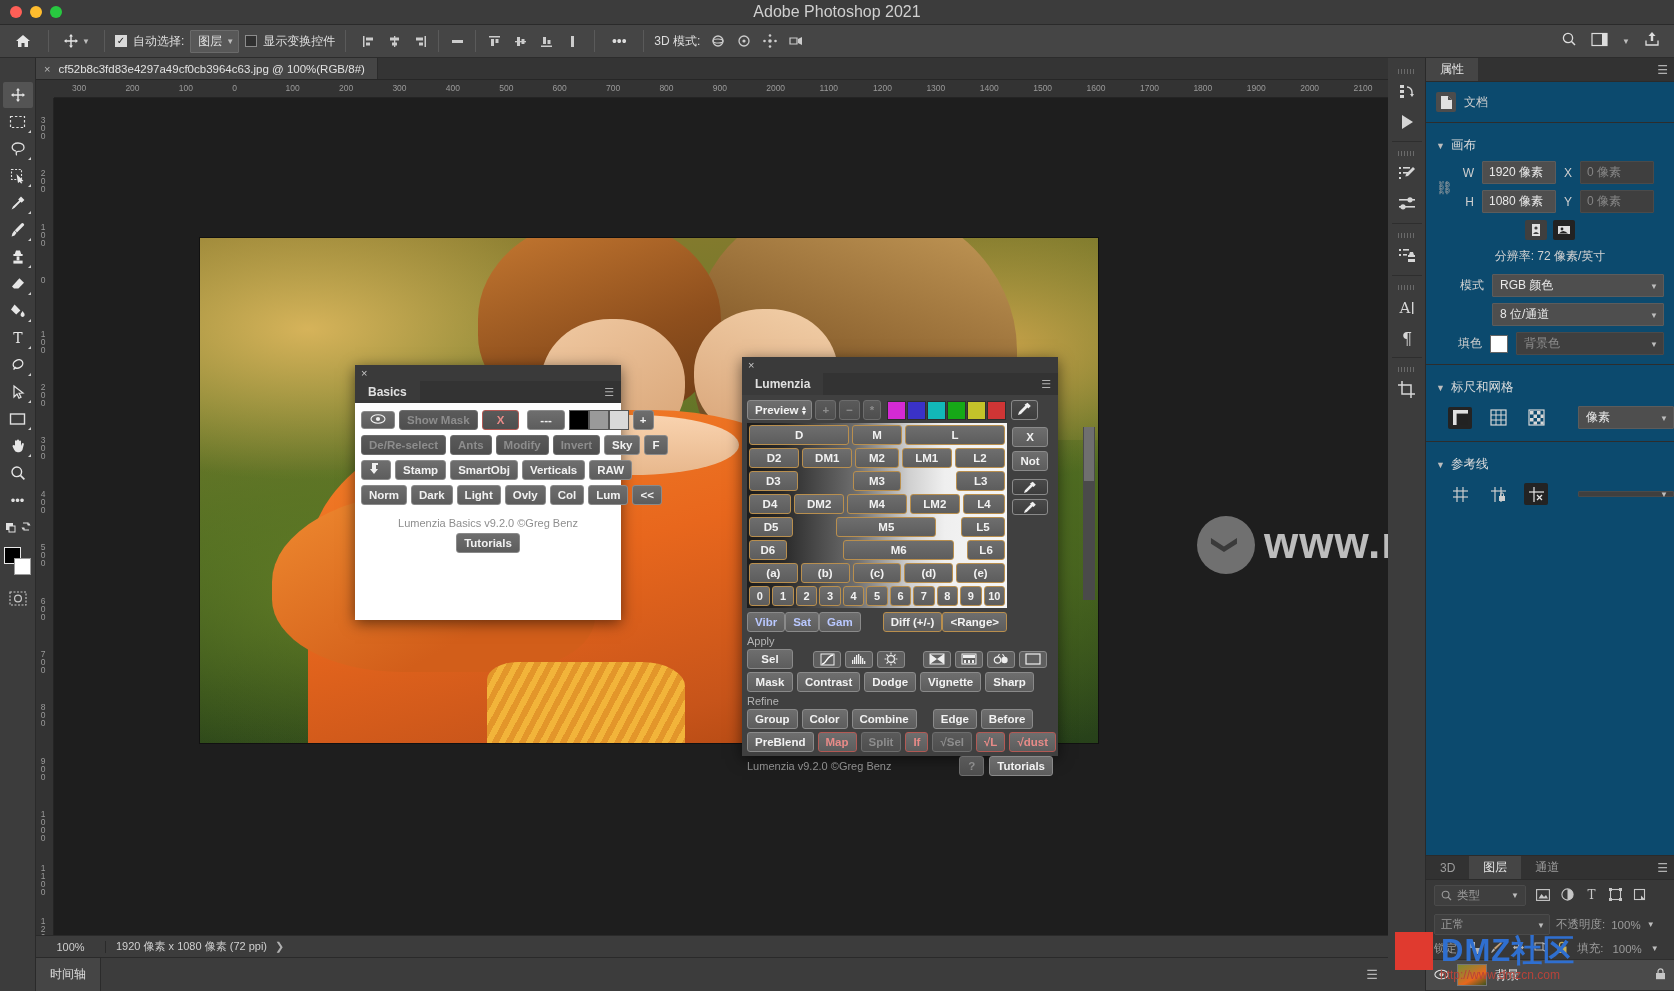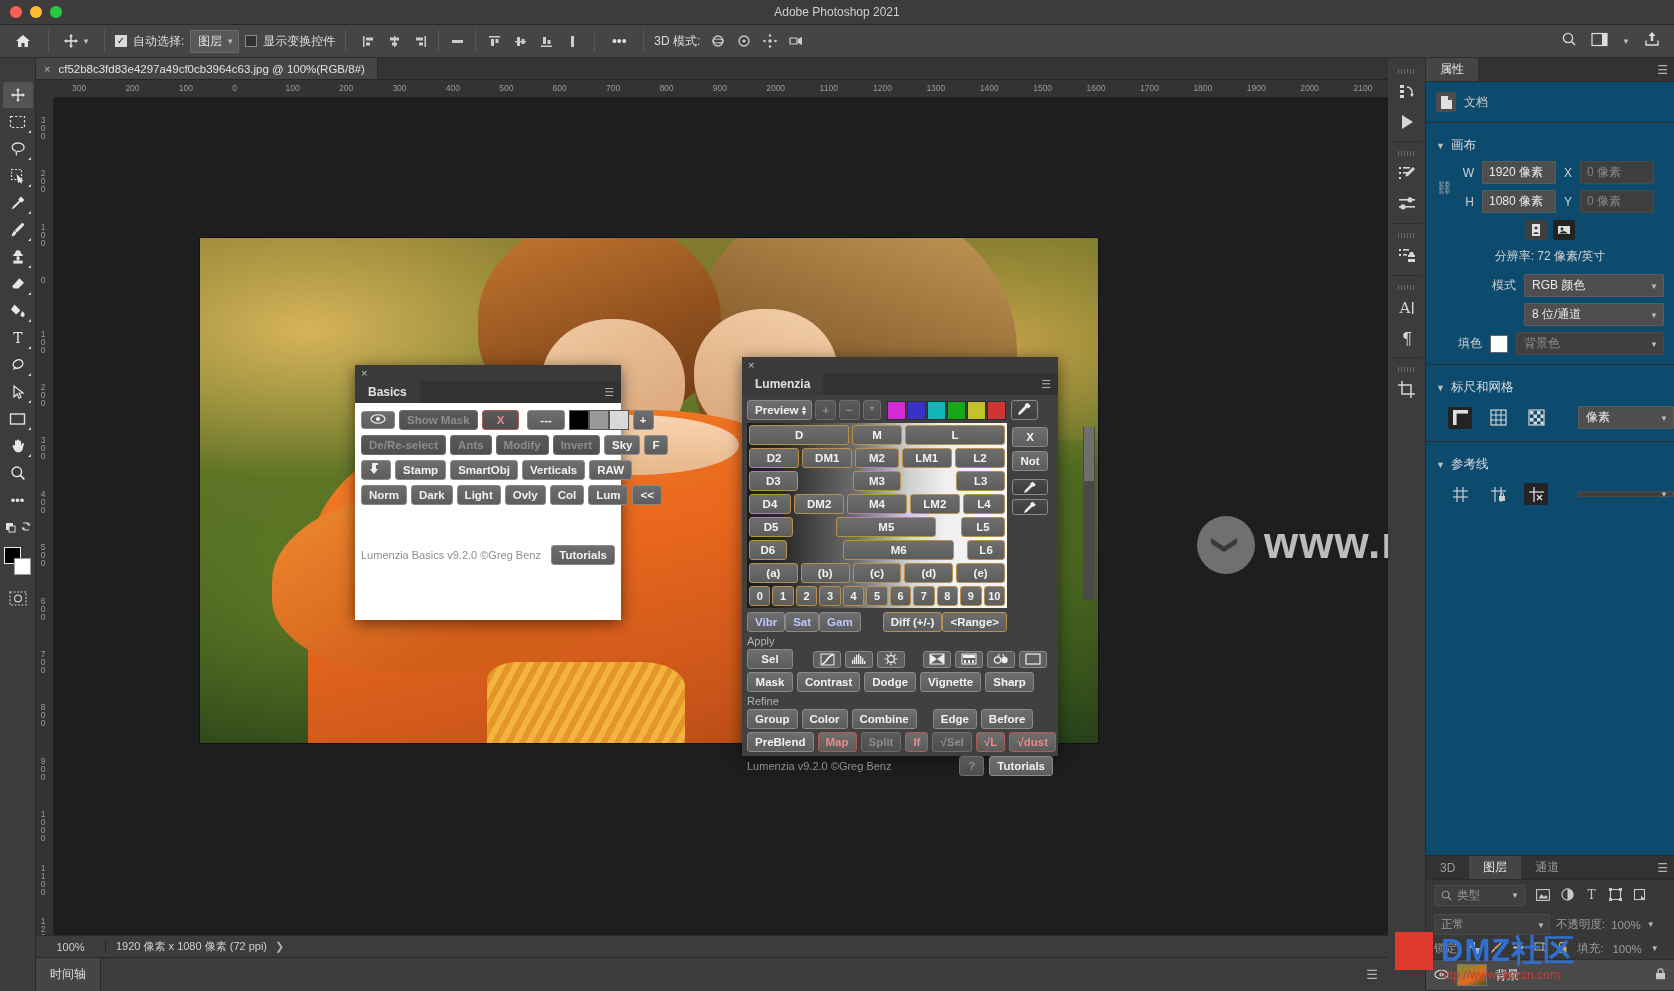--- a/index.html
+++ b/index.html
@@ -18,21 +18,21 @@
     background: #3c3c3c; border-bottom: 1px solid #2a2a2a;
     display: flex; align-items: center;
   }
   .traffic { display: flex; gap: 8px; margin-left: 10px; }
   .dot { width: 12px; height: 12px; border-radius: 50%; }
   .dot.r { background: #ff5f57; }
   .dot.y { background: #ffbd2e; }
   .dot.g { background: #28c840; }
   .title-text {
     position: absolute; left: 0; right: 0; text-align: center;
-    font-size: 12px; color: #d0d0d0; pointer-events: none;
+    font-size: 16px; color: #d0d0d0; pointer-events: none;
   }
 
   
   .optionsbar {
     position: absolute; left: 0; top: 25px; width: 1674px; height: 33px;
     background: #454545; border-bottom: 1px solid #2c2c2c;
     display: flex; align-items: center; padding: 0 8px; gap: 6px;
   }
   .ob-home { width: 30px; height: 24px; display:flex; align-items:center; justify-content:center; }
   .vdiv { width: 1px; height: 22px; background: #5a5a5a; margin: 0 4px; }
@@ -242,21 +242,21 @@
   .lbl { color:#cfcfcf; font-size:12px; }
   .linkchain { width: 14px; color:#a8a8a8; font-size: 13px; text-align:center; }
   .orient { display:flex; gap:6px; justify-content:center; padding: 4px 0; }
   .obtn { width: 22px; height: 20px; border-radius:2px; background:#3f3f3f;
           display:flex; align-items:center; justify-content:center; }
   .obtn.sel { background:#222; }
   .center-txt { text-align:center; padding: 4px 0 6px; color:#d2d2d2; font-size:12px; }
   .selrow { display:flex; align-items:center; gap:8px; padding: 3px 10px 3px 0; justify-content:flex-end; }
   .select {
     background:#4e4e4e; border:1px solid #5c5c5c; color:#e8e8e8; font-size:12px;
-    padding: 2px 18px 2px 7px; position:relative; border-radius:1px; width: 140px;
+    padding: 2px 18px 2px 7px; position:relative; border-radius:1px; width: 172px;
   }
   .select .chev { position:absolute; right:5px; top:50%; transform:translateY(-50%); }
   .swatch-sm { width:18px; height:18px; background:#fff; border:1px solid #666; }
   .rule-icons { display:flex; gap:14px; align-items:center; padding: 6px 0 6px 22px; }
   .ribtn { width: 24px; height: 22px; display:flex; align-items:center; justify-content:center;
            border-radius:2px; }
   .ribtn.sel { background:#232323; }
   .divider { height:1px; background:#2d2d2d; margin: 6px 0; }
 
   
@@ -1125,21 +1125,21 @@
       </div>
       <div class="row">
         <span class="lbtn">Norm</span>
         <span class="lbtn">Dark</span>
         <span class="lbtn">Light</span>
         <span class="lbtn">Ovly</span>
         <span class="lbtn">Col</span>
         <span class="lbtn">Lum</span>
         <span class="lbtn">&lt;&lt;</span>
       </div>
-      <div class="row" style="margin-top:40px;">
+      <div class="row" style="margin-top:12px;flex-direction:column;">
         <span style="font-size:11px;color:#8e8e8e;flex:1;">Lumenzia Basics v9.2.0 ©Greg Benz</span>
         <span class="lbtn">Tutorials</span>
       </div>
     </div>
   </div>
 
   <div class="fpanel" id="lumenzia">
     <div class="fp-titlebar">
       <span class="fp-close">×</span>
     </div>

